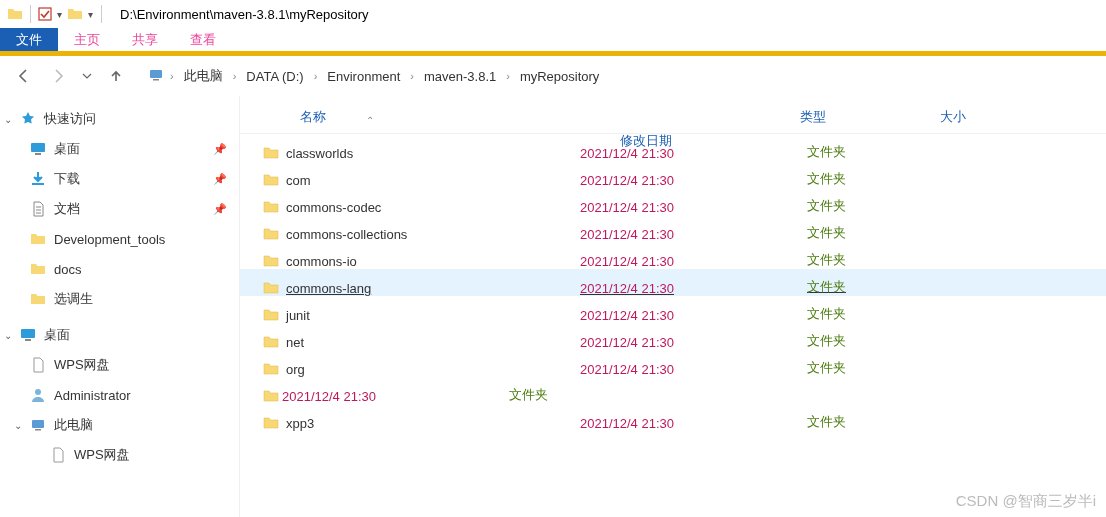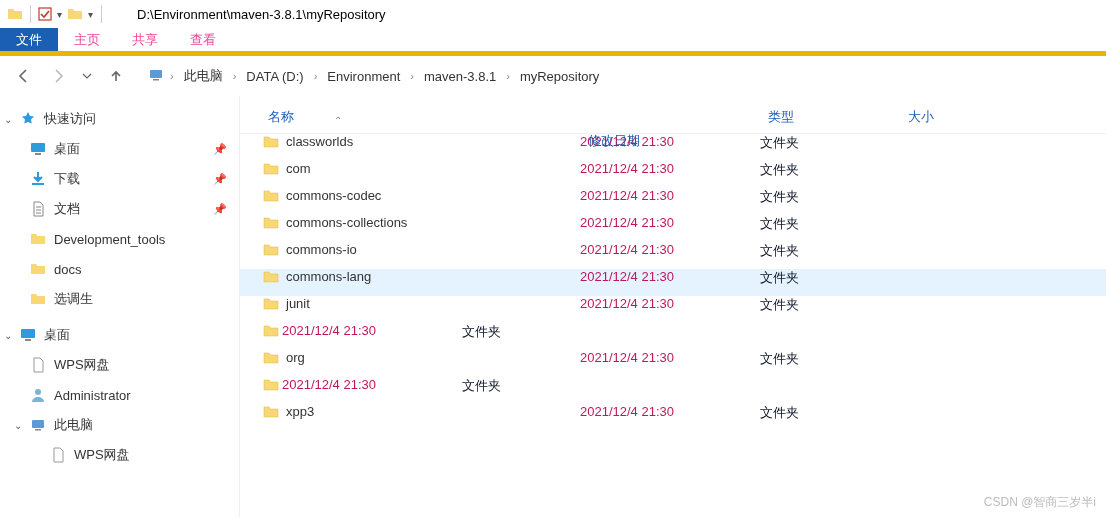--- a/index.html
+++ b/index.html
@@ -2,21 +2,21 @@
 <html><head>
 <meta charset="utf-8">
 <style>
 * { margin: 0; padding: 0; box-sizing: border-box; font-family: "Microsoft YaHei", "Segoe UI", sans-serif; font-size: 13px; }
 body { background: #fff; width: 1106px; height: 517px; overflow: hidden; position: relative; color: #333; }
 
 
 .titlebar { height: 28px; display: flex; align-items: center; background: #fff; }
 .titlebar .qat { display: flex; align-items: center; gap: 2px; padding: 0 6px; }
 .titlebar .sep { width: 1px; height: 18px; background: #ccc; margin: 0 4px; }
-.titlebar .title { padding-left: 8px; color: #000; margin-left: 17px; }
+.titlebar .title { padding-left: 8px; color: #000; }
 .titlebar .folder-ico svg, .titlebar .chk svg { display: block; }
 .titlebar .chev { color: #555; font-size: 10px; padding: 0 2px; }
 
 
 .ribbon { height: 28px; display: flex; align-items: stretch; border-bottom: 5px solid #eab308; }
 .ribbon .tab { padding: 0 16px; display: flex; align-items: center; color: #ec4899; cursor: default; }
 .ribbon .tab.file { background: #1a5fb4; color: #fff; font-weight: normal; }
 
 
 .navbar { height: 40px; display: flex; align-items: center; padding: 0 12px; gap: 10px; }
@@ -36,37 +36,37 @@
 .side-item { display: flex; align-items: center; height: 30px; padding: 0 10px 0 28px; position: relative; }
 .side-item.root { padding-left: 18px; font-weight: normal; }
 .side-item .icon { width: 20px; display: flex; justify-content: center; margin-right: 6px; }
 .side-item .pin { position: absolute; right: 12px; color: #888; font-size: 11px; }
 .side-caret { position: absolute; left: 4px; color: #666; font-size: 10px; }
 
 
 .list-header { display: flex; height: 34px; align-items: center; border-bottom: 1px solid #f0f0f0; color: #1a5fb4; padding-left: 20px; }
 .list-header .col { padding: 0 8px; }
 .list-header .sort { margin-left: 40px; color: #888; font-size: 10px; }
-.col-name { width: 320px; display: flex; align-items: flex-end; }
+.col-name { width: 320px; display: flex; align-items: flex-end; margin-left: 32px; }
 .col-date { width: 180px; margin-top: 48px; }
 .col-type { width: 140px; }
 .col-size { width: 100px; }
 
-.row { display: flex; height: 27px; align-items: flex-start; padding-left: 20px; }
-.row.hover { background: #e5f3ff; }
+.row { display: flex; height: 27px; align-items: flex-end; padding-left: 20px; }
+.row.hover { background: #e5f3ff; text-decoration: underline; }
 .row .icon { width: 22px; display: flex; justify-content: center; }
 .row .name { width: 298px; padding-left: 4px; color: #333; }
 .row .date { width: 180px; color: #be185d; }
-.row .type { width: 140px; color: #0f172a; }
+.row .type { width: 140px; color: #4d7c0f; margin-left: 47px; }
 
 
 .ico-folder { fill: #f8d775; }
 .ico-folder-o { fill: #f8d775; stroke: #dcb94a; stroke-width: 0.5; }
 
-.watermark { position: absolute; right: 10px; bottom: 6px; color: #bbb; font-size: 12px; }
+.watermark { position: absolute; right: 10px; bottom: 6px; color: #bbb; font-size: 15px; }
 </style>
 </head>
 <body>
 
 <div class="titlebar">
   <div class="qat">
     <span class="folder-ico">
       <svg width="18" height="18" viewBox="0 0 18 18">
           <path class="ico-folder" d="M2 4h5l1.5 2H16v8H2z"></path>
         </svg>
@@ -333,20 +333,21 @@
           <span class="name">junit</span>
           <span class="date">2021/12/4 21:30</span>
           <span class="type">文件夹</span>
         </div>
         <div class="row">
           <span class="icon">
             <svg width="16" height="16" viewBox="0 0 16 16">
               <path class="ico-folder-o" d="M1 3h5l1.5 2H15v8H1z"></path>
             </svg>
           </span>
+          <span class="name">net</span>
           <span class="date">2021/12/4 21:30</span>
           <span class="type">文件夹</span>
         </div>
         <div class="row">
           <span class="icon">
             <svg width="16" height="16" viewBox="0 0 16 16">
               <path class="ico-folder-o" d="M1 3h5l1.5 2H15v8H1z"></path>
             </svg>
           </span>
           <span class="name">org</span>

